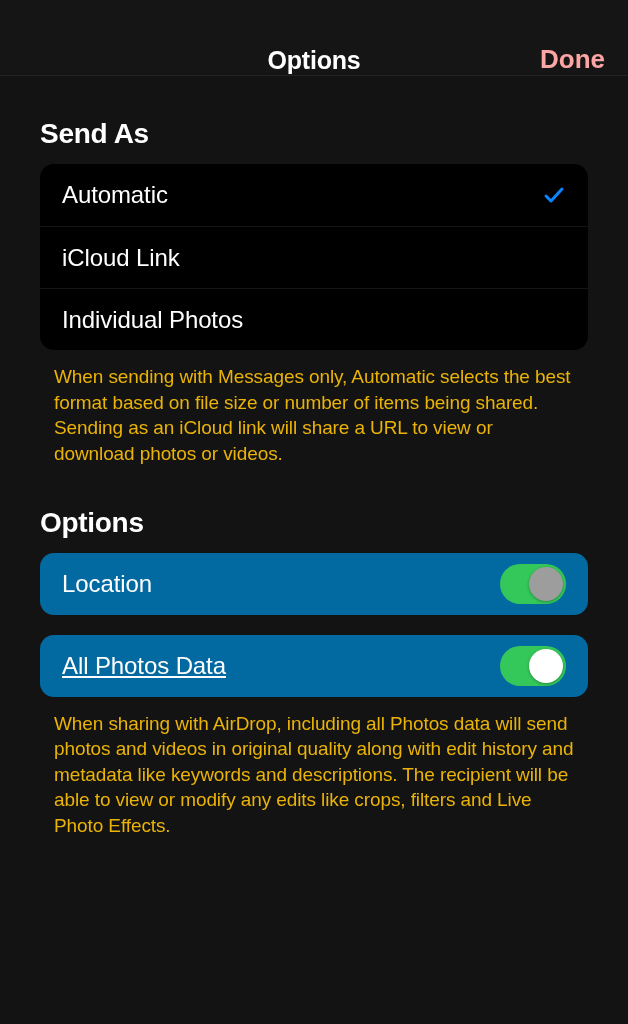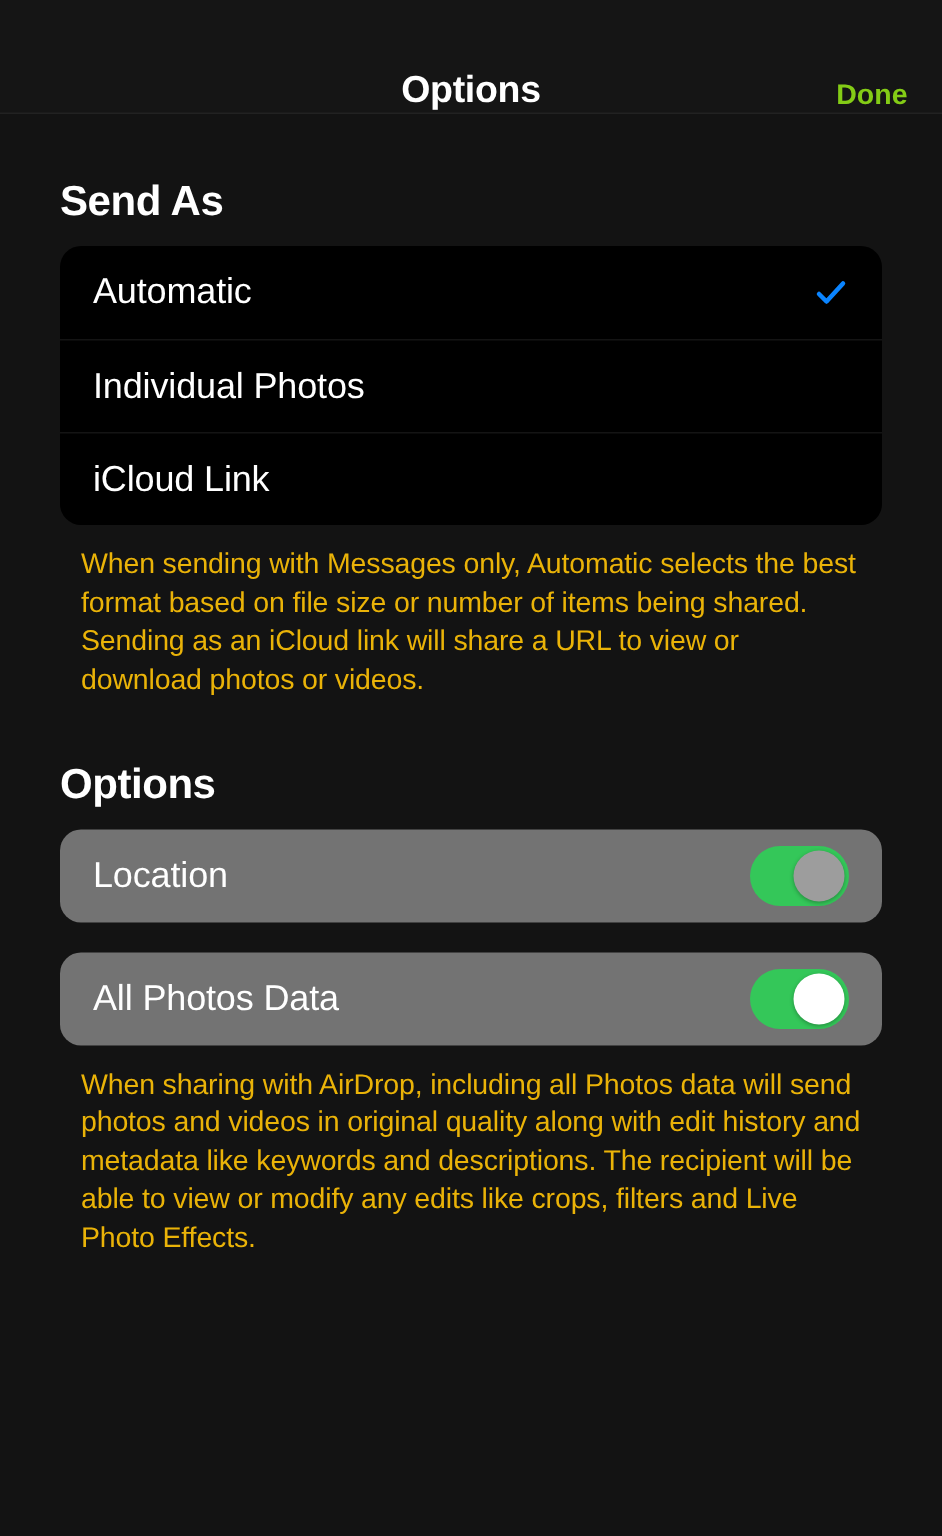--- a/index.html
+++ b/index.html
@@ -29,23 +29,23 @@
       left: 0;
       right: 0;
       text-align: center;
       font-size: 25px;
       font-weight: 700;
       color: #ffffff;
       letter-spacing: -0.2px;
     }
     .header-done {
       margin-left: auto;
-      font-size: 19px;
+      font-size: 26px;
       font-weight: 600;
-      color: #84cc16;
+      color: #fca5a5;
       position: relative;
       z-index: 1;
       cursor: pointer;
     }
     .content {
       padding: 0 40px;
     }
     .section-header {
       font-size: 28px;
       font-weight: 700;
@@ -91,21 +91,21 @@
       height: 24px;
     }
     .footer-text {
       color: #eab308;
       font-size: 19px;
       line-height: 1.35;
       padding: 14px 14px 0 14px;
       letter-spacing: -0.1px;
     }
     .group-single {
-      background: #737373;
+      background: #0369a1;
       border-radius: 14px;
       margin-bottom: 20px;
     }
     .toggle {
       width: 66px;
       height: 40px;
       border-radius: 20px;
       position: relative;
       cursor: pointer;
     }
@@ -141,41 +141,41 @@
   <div class="group">
     <div class="row">
       <div class="row-label">Automatic</div>
       <div class="checkmark">
         <svg viewBox="0 0 24 24" fill="none" stroke="#0a84ff" stroke-width="3" stroke-linecap="round" stroke-linejoin="round">
           <polyline points="4 13 9 18 20 6"></polyline>
         </svg>
       </div>
     </div>
     <div class="row">
-      <div class="row-label">Individual Photos</div>
+      <div class="row-label">iCloud Link</div>
     </div>
     <div class="row">
-      <div class="row-label">iCloud Link</div>
+      <div class="row-label">Individual Photos</div>
     </div>
   </div>
 
   <div class="footer-text">When sending with Messages only, Automatic selects the best format based on file size or number of items being shared. Sending as an iCloud link will share a URL to view or download photos or videos.</div>
 
   <div class="section-header">Options</div>
 
   <div class="group-single">
     <div class="row">
       <div class="row-label">Location</div>
       <div class="toggle on dim">
         <div class="knob"></div>
       </div>
     </div>
   </div>
 
-  <div class="group-single" style="margin-bottom:0;">
+  <div class="group-single" style="margin-bottom:0;text-decoration:underline;">
     <div class="row">
       <div class="row-label">All Photos Data</div>
       <div class="toggle on">
         <div class="knob"></div>
       </div>
     </div>
   </div>
 
   <div class="footer-text">When sharing with AirDrop, including all Photos data will send photos and videos in original quality along with edit history and metadata like keywords and descriptions. The recipient will be able to view or modify any edits like crops, filters and Live Photo Effects.</div>
 

